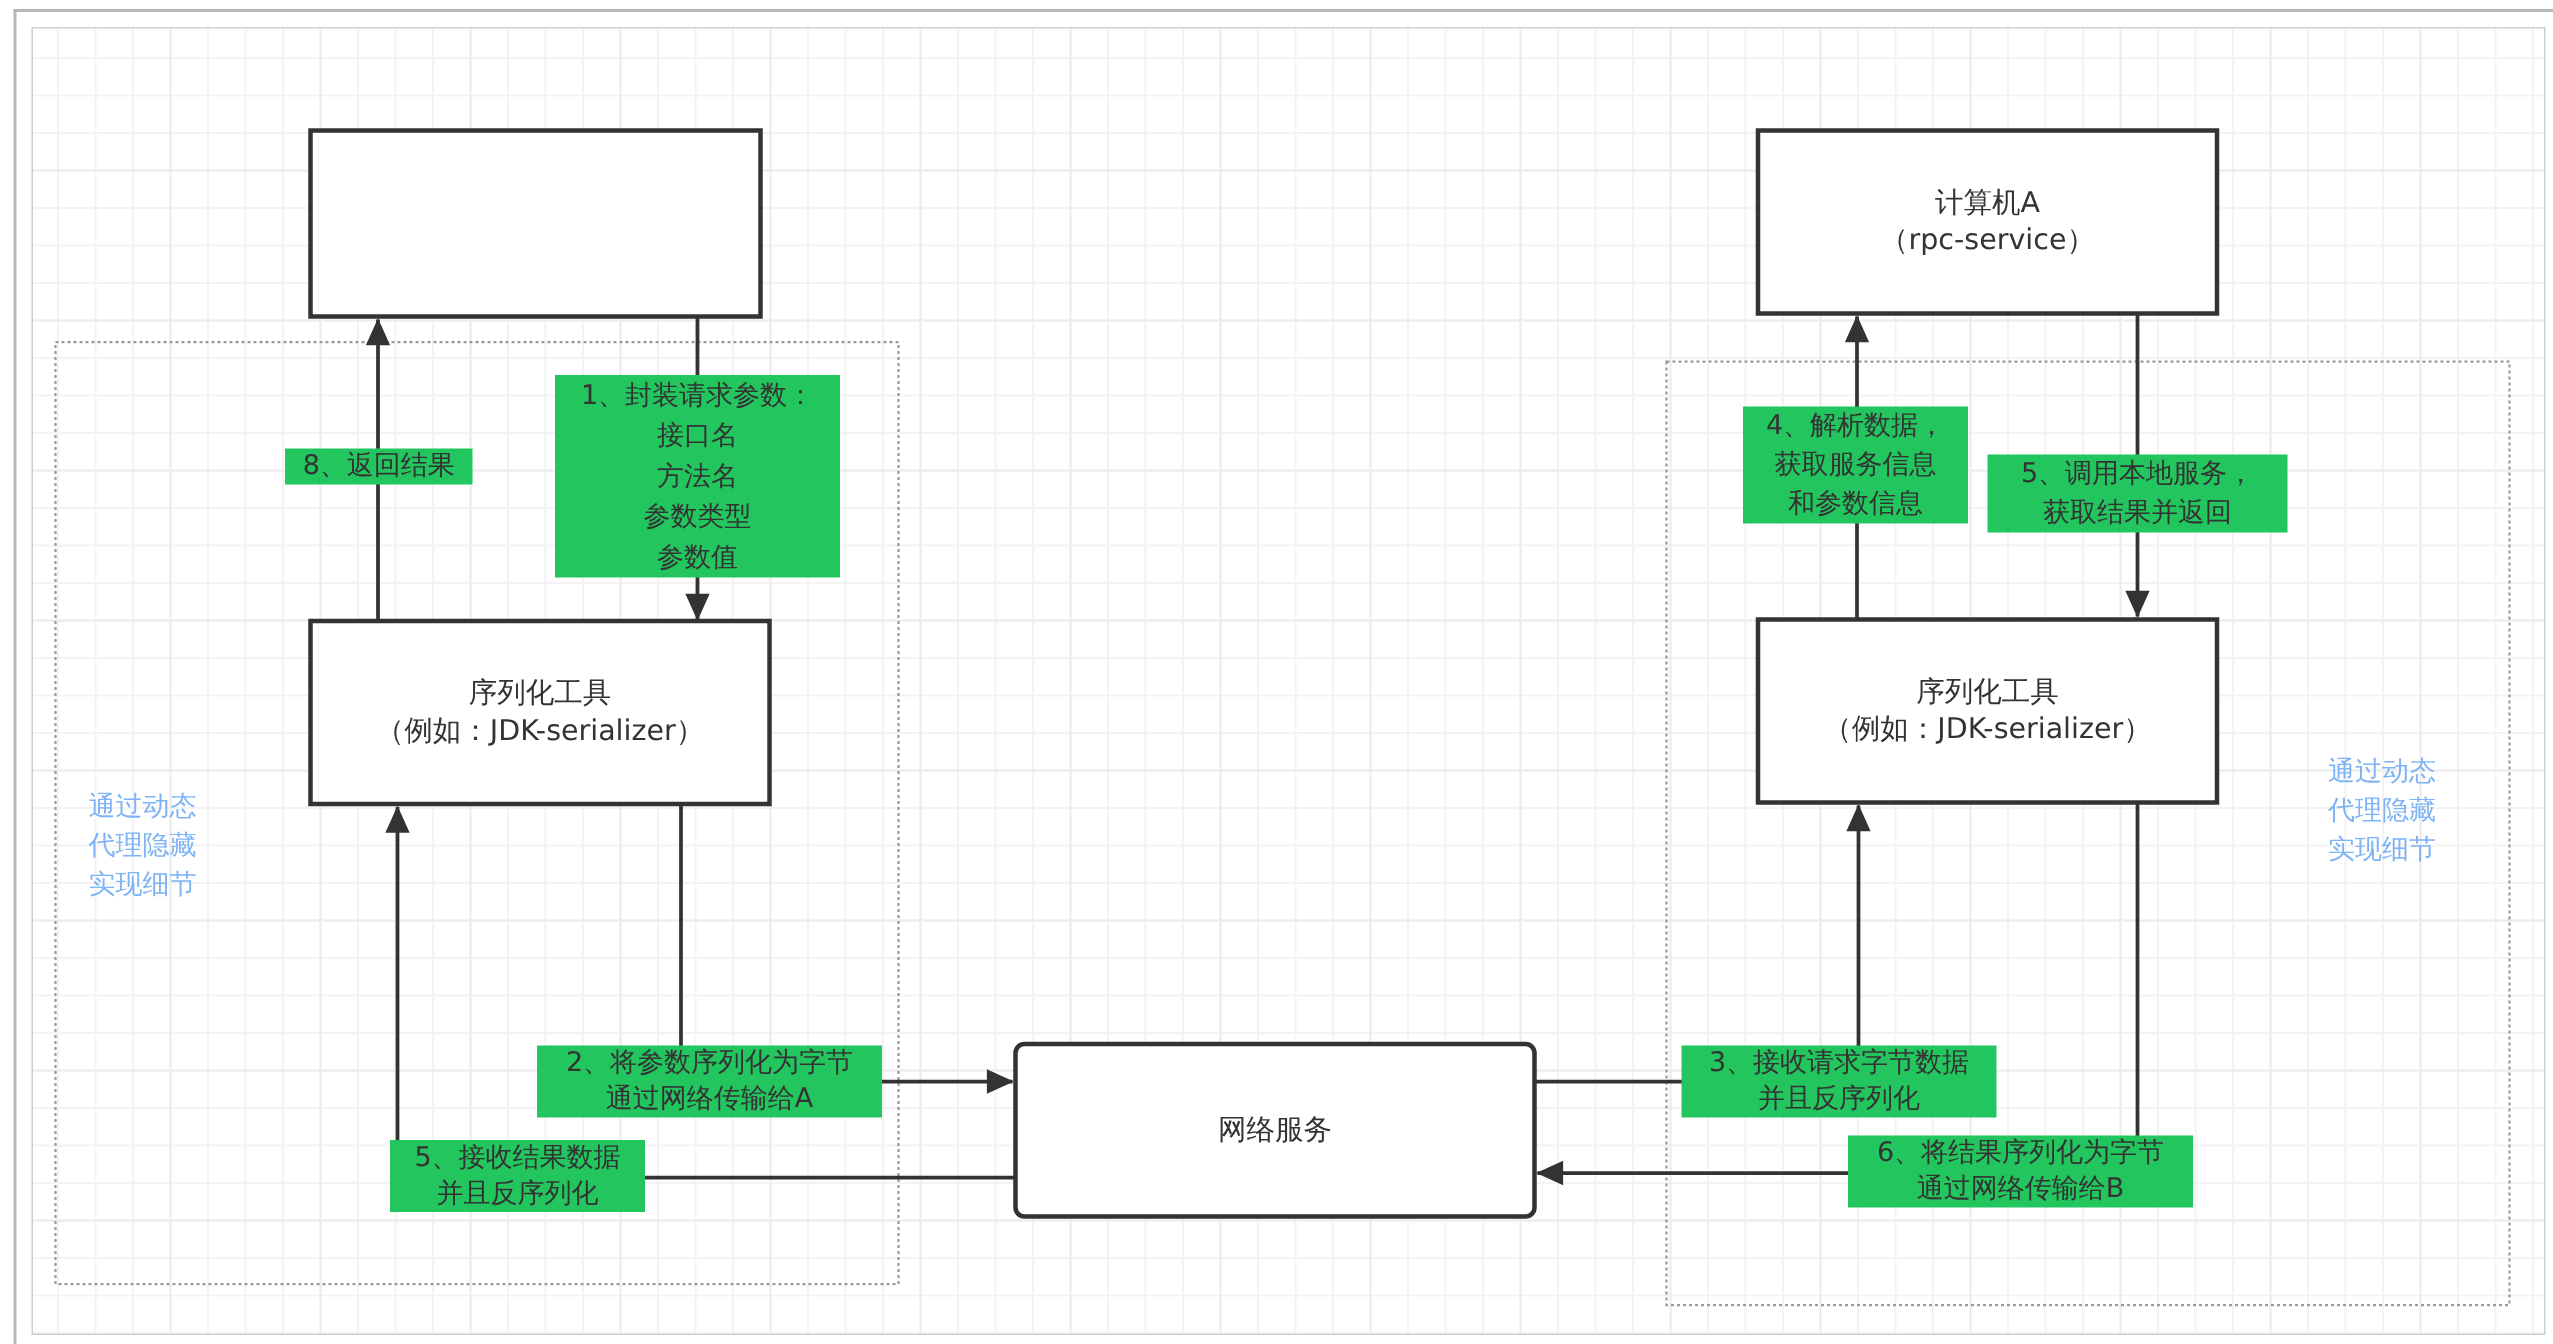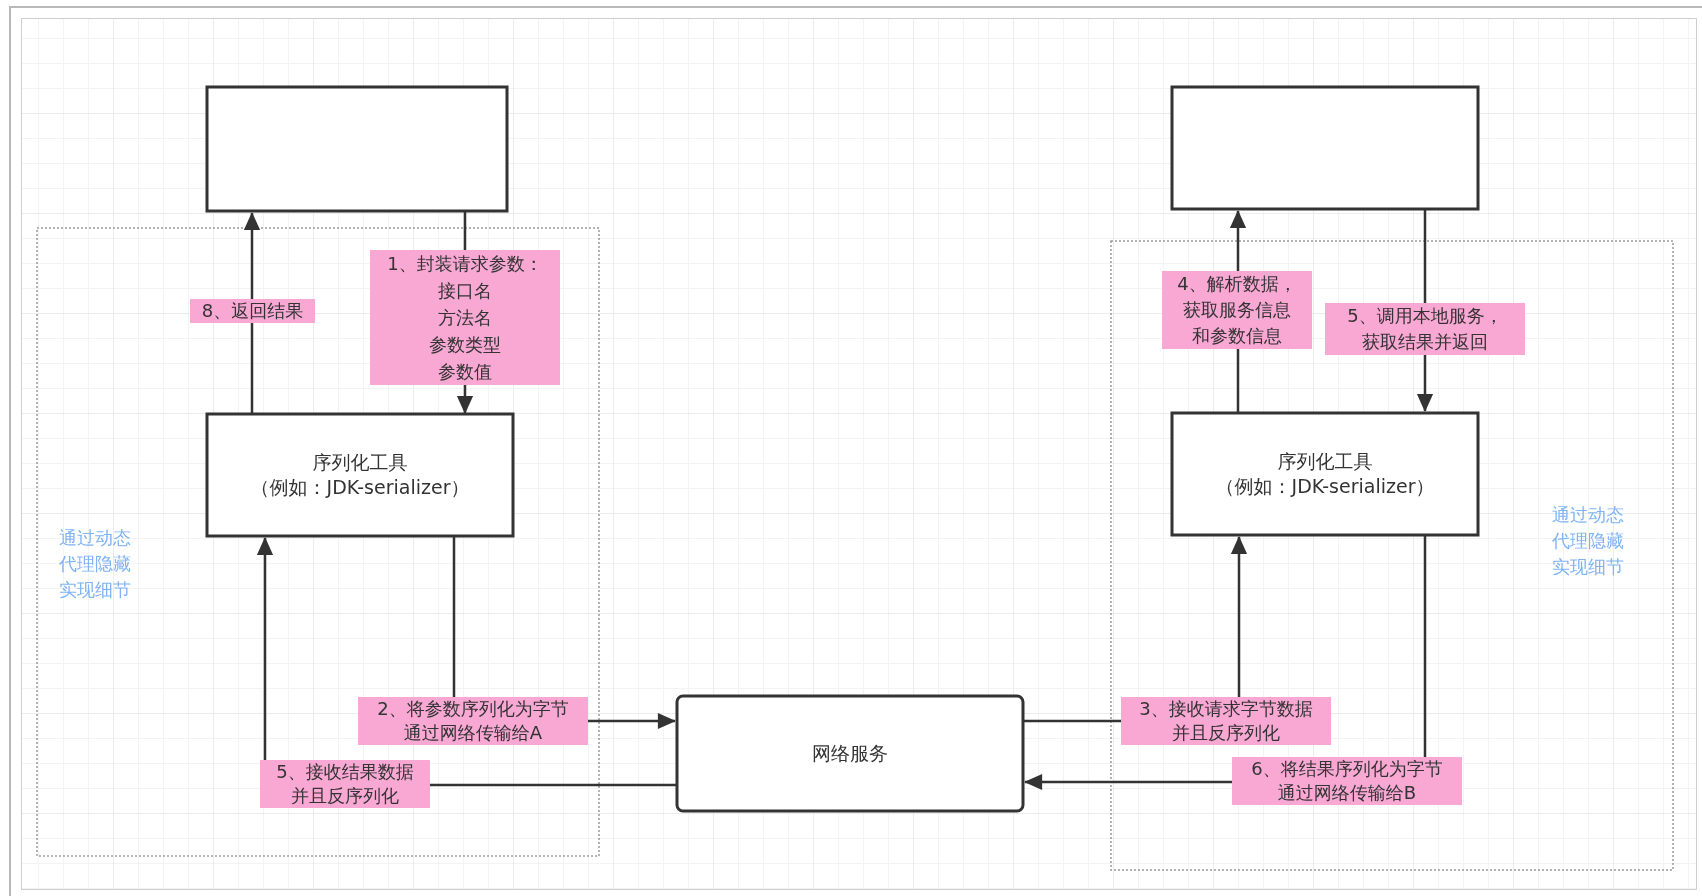--- a/index.html
+++ b/index.html
@@ -12,21 +12,21 @@
             background-color: #ffffff;
             background-image:
               linear-gradient(to right, #ececec 1.5px, transparent 1.5px),
               linear-gradient(to bottom, #ececec 1.5px, transparent 1.5px),
               linear-gradient(to right, #f3f3f3 1px, transparent 1px),
               linear-gradient(to bottom, #f3f3f3 1px, transparent 1px);
             background-size: 100px 100px, 100px 100px, 25px 25px, 25px 25px;
             background-position: -9px -6px, -9px -6px, -9px -6px, -9px -6px; }
   svg.diagram { position: absolute; left: 0; top: 0; }
   .node-text { position: absolute; text-align: center; color: #333333; font-size: 19px; line-height: 25px; white-space: nowrap; }
-  .label { position: absolute; text-align: center; color: #333333; font-size: 18px; line-height: 24px; white-space: nowrap; background: #f9a8d4; }
+  .label { position: absolute; text-align: center; color: #333333; font-size: 18px; line-height: 24px; white-space: nowrap; background: #22c55e; }
   .note { position: absolute; color: #7eb3f5; font-size: 18px; line-height: 26px; white-space: nowrap; }
 </style>
 </head>
 <body>
 
 <div class="outer-frame"></div>
 <div class="canvas"></div>
 
 <svg class="diagram" width="1702" height="896">
   <defs>
@@ -60,20 +60,22 @@
   <polyline points="1425,535 1425,782 1025,782" fill="none" stroke="#333333" stroke-width="2.5" marker-end="url(#arrowBig)"></polyline>
 
   <line x1="1238" y1="413" x2="1238" y2="211" stroke="#333333" stroke-width="2.5" marker-end="url(#arrowBig)"></line>
 
   <line x1="1425" y1="209" x2="1425" y2="411" stroke="#333333" stroke-width="2.5" marker-end="url(#arrowBig)"></line>
 </svg>
 
 <div class="node-text" style="left:207px; top:124px; width:300px;">
 </div>
 <div class="node-text" style="left:1172px; top:123px; width:306px;">
+  <div>计算机A</div>
+  <div>（rpc-service）</div>
 </div>
 <div class="node-text" style="left:207px; top:450px; width:306px;">
   <div>序列化工具</div>
   <div>（例如：JDK-serializer）</div>
 </div>
 <div class="node-text" style="left:1172px; top:449px; width:306px;">
   <div>序列化工具</div>
   <div>（例如：JDK-serializer）</div>
 </div>
 <div class="node-text" style="left:677px; top:741px; width:346px;">

